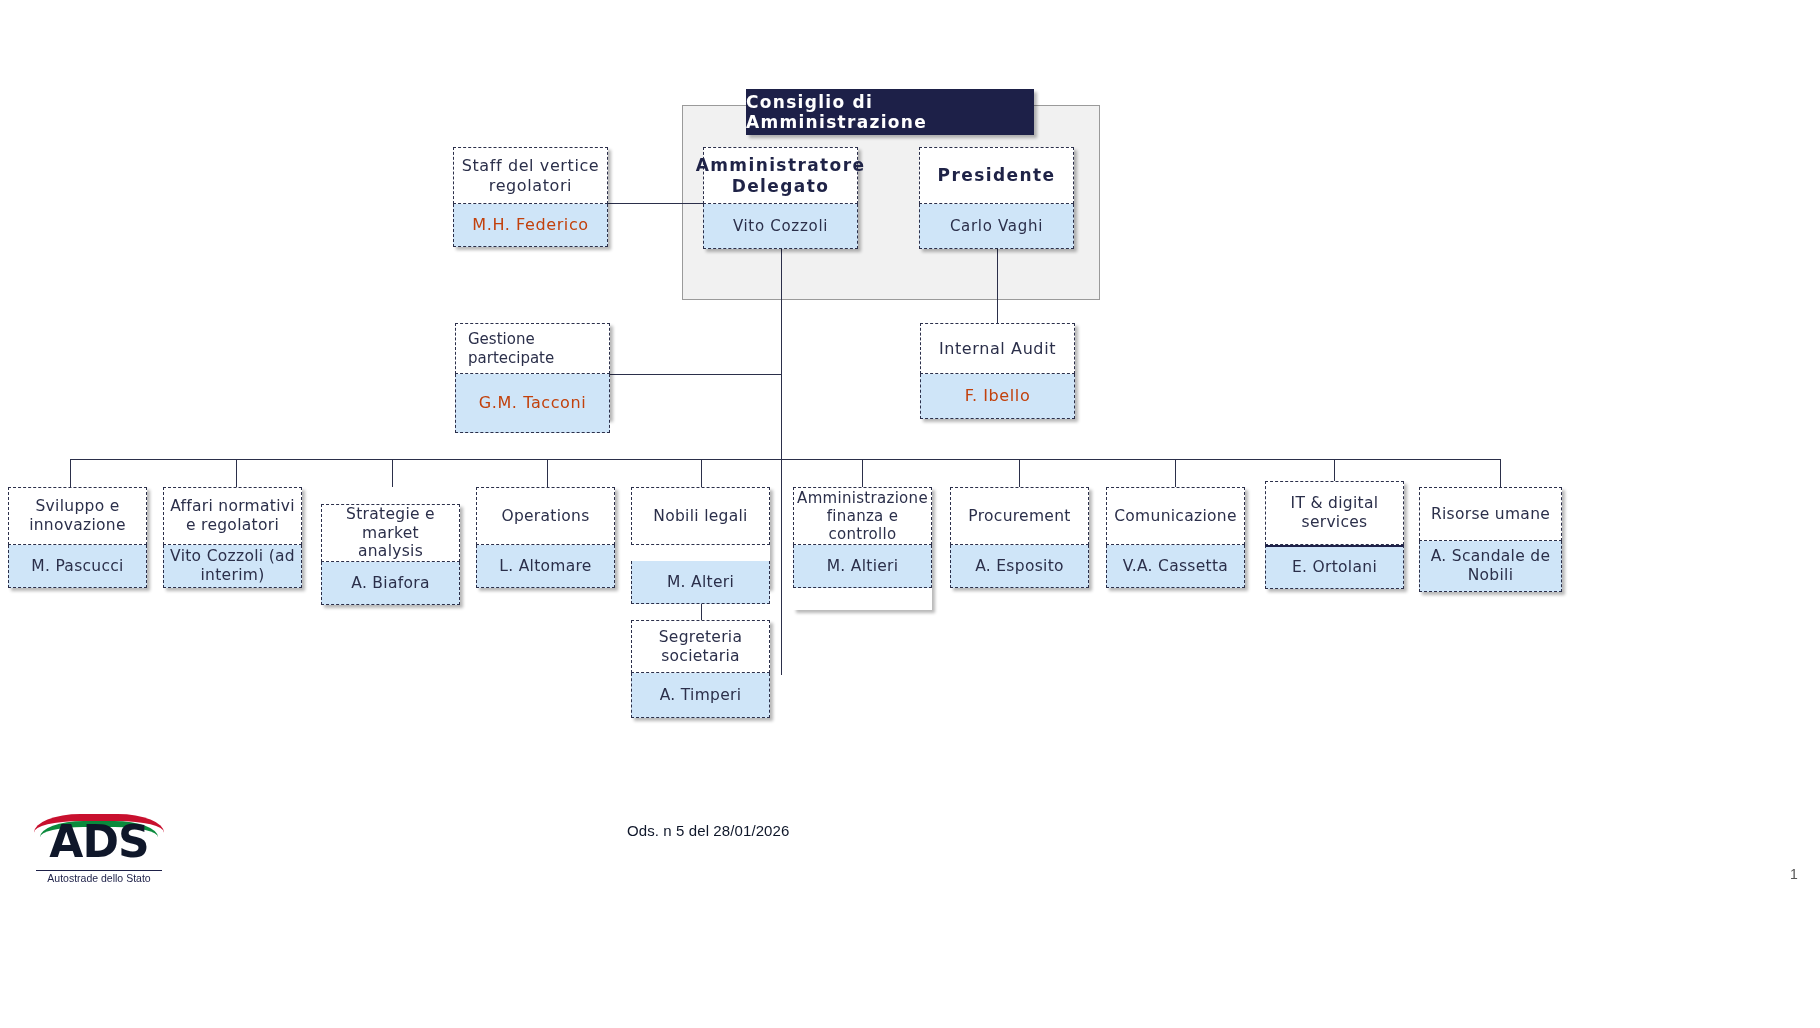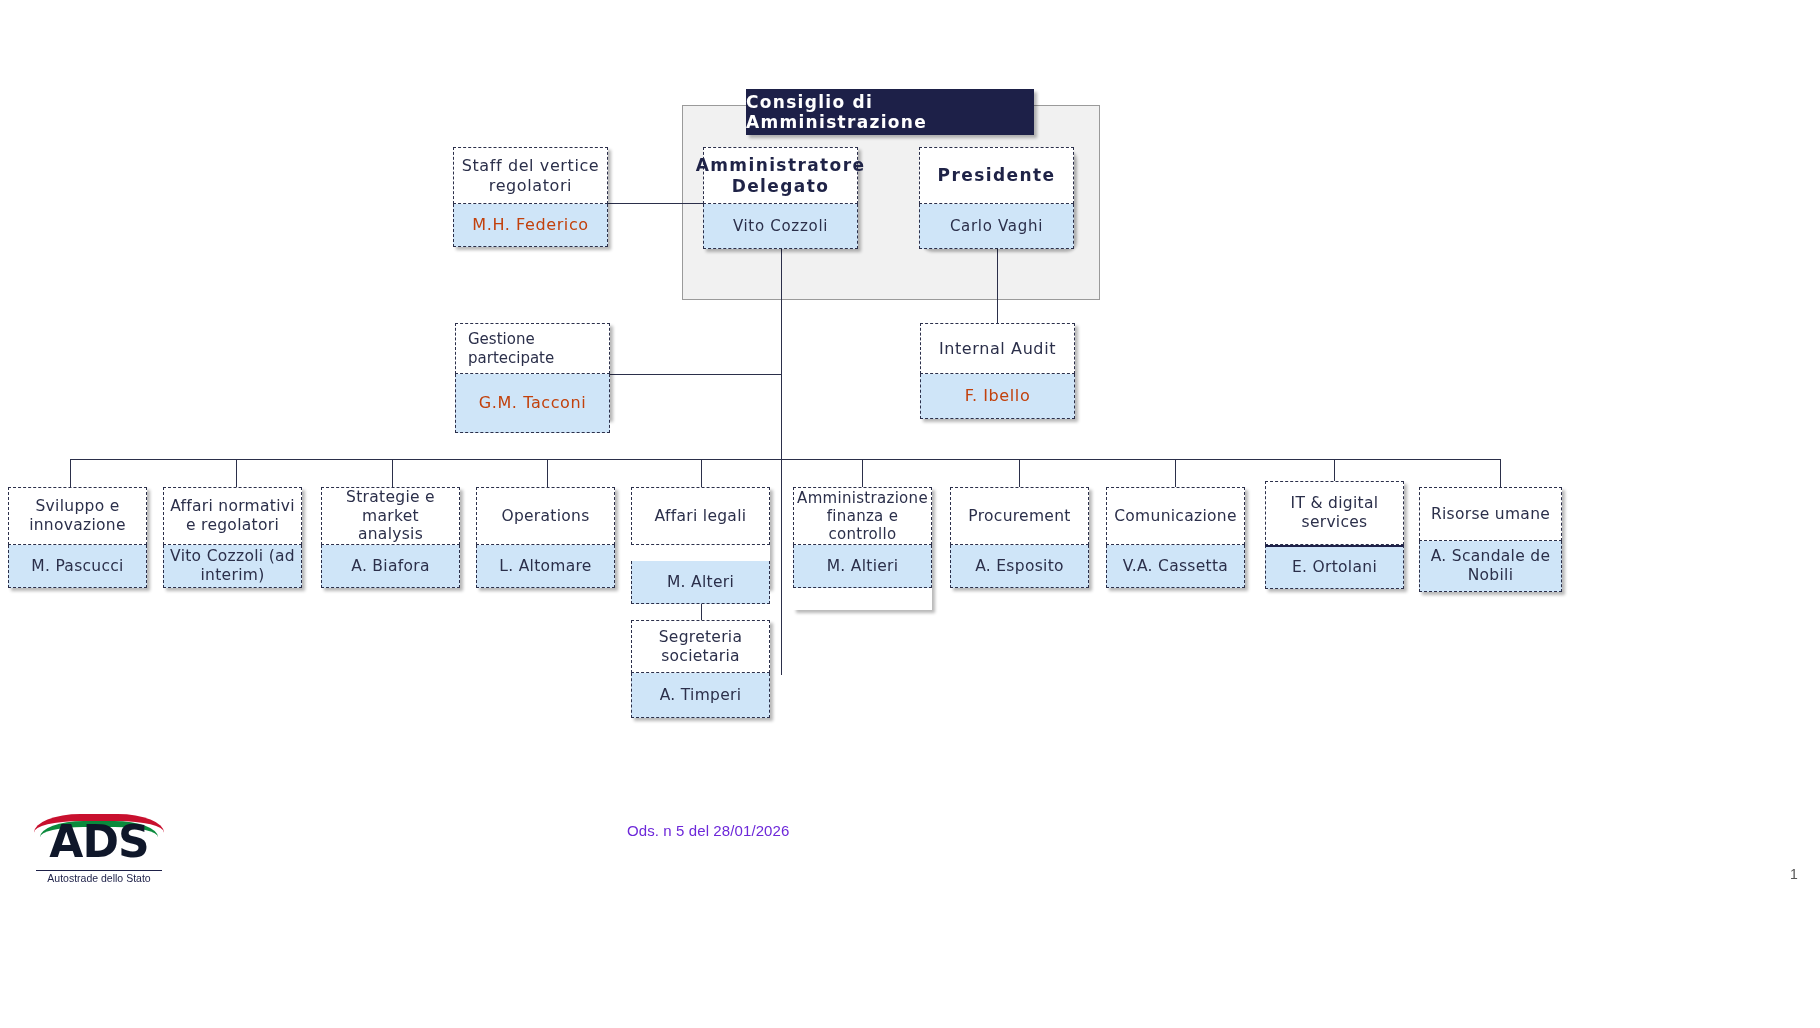--- a/index.html
+++ b/index.html
@@ -76,21 +76,21 @@
 
   
   .ln{position:absolute;background:#2b2f4a;z-index:3;}
   .lnh{height:1px;}
   .lnv{width:1px;}
 
   
   #footer-note{
     position:absolute;
     font-size:15px;
-    color:#6d28d9;
+    color:#0f172a;
     font-family:"Liberation Sans",sans-serif;
     letter-spacing:.1px;
   }
   #page-num{
     position:absolute;
     font-size:14px;color:#555;
     font-family:"Liberation Sans",sans-serif;
   }
 
   
@@ -157,21 +157,21 @@
   <div class="node staff" style="left:453px;top:147px;width:155px;height:100px;">
     <div class="title" style="height:57px;">Staff del vertice regolatori</div>
     <div class="person" style="height:43px;">M.H. Federico</div>
   </div>
 
   <div class="node exec" style="left:703px;top:147px;width:155px;height:102px;">
     <div class="title" style="height:57px;">Amministratore Delegato</div>
     <div class="person" style="height:45px;">Vito Cozzoli</div>
   </div>
 
-  <div class="node exec" style="left:919px;top:147px;width:155px;height:102px;border-radius:10px;">
+  <div class="node exec" style="left:919px;top:147px;width:155px;height:102px;">
     <div class="title" style="height:57px;">Presidente</div>
     <div class="person" style="height:45px;">Carlo Vaghi</div>
   </div>
 
   <div class="node staff lefttext" style="left:455px;top:323px;width:155px;height:96px;">
     <div class="title" style="height:51px;font-size:15px;">Gestione partecipate</div>
     <div class="person" style="height:59px;">G.M. Tacconi</div>
   </div>
 
   <div class="node staff" style="left:920px;top:323px;width:155px;height:96px;">
@@ -182,32 +182,32 @@
   <div class="node unit" style="left:8px;top:487px;width:139px;height:101px;">
     <div class="title" style="height:58px;">Sviluppo e innovazione</div>
     <div class="person" style="height:43px;">M. Pascucci</div>
   </div>
 
   <div class="node unit" style="left:163px;top:487px;width:139px;height:101px;">
     <div class="title" style="height:58px;">Affari normativi e regolatori</div>
     <div class="person" style="height:43px;">Vito Cozzoli (ad interim)</div>
   </div>
 
-  <div class="node unit" style="left:321px;top:487px;width:139px;height:101px;">
+  <div class="node unit" style="left:321px;top:504px;width:139px;height:101px;">
     <div class="title" style="height:58px;">Strategie e market analysis</div>
     <div class="person" style="height:43px;">A. Biafora</div>
   </div>
 
   <div class="node unit" style="left:476px;top:487px;width:139px;height:101px;">
     <div class="title" style="height:58px;">Operations</div>
     <div class="person" style="height:43px;">L. Altomare</div>
   </div>
 
   <div class="node unit" style="left:631px;top:487px;width:139px;height:101px;">
-    <div class="title" style="height:58px;">Affari legali</div>
+    <div class="title" style="height:58px;">Nobili legali</div>
     <div class="person" style="height:43px;margin-top:16px;">M. Alteri</div>
   </div>
 
   <div class="node unit" style="left:793px;top:487px;width:139px;height:123px;">
     <div class="title" style="height:58px;font-size:15px;">Amministrazione finanza e controllo</div>
     <div class="person" style="height:43px;">M. Altieri</div>
   </div>
 
   <div class="node unit" style="left:950px;top:487px;width:139px;height:101px;">
     <div class="title" style="height:58px;">Procurement</div>

